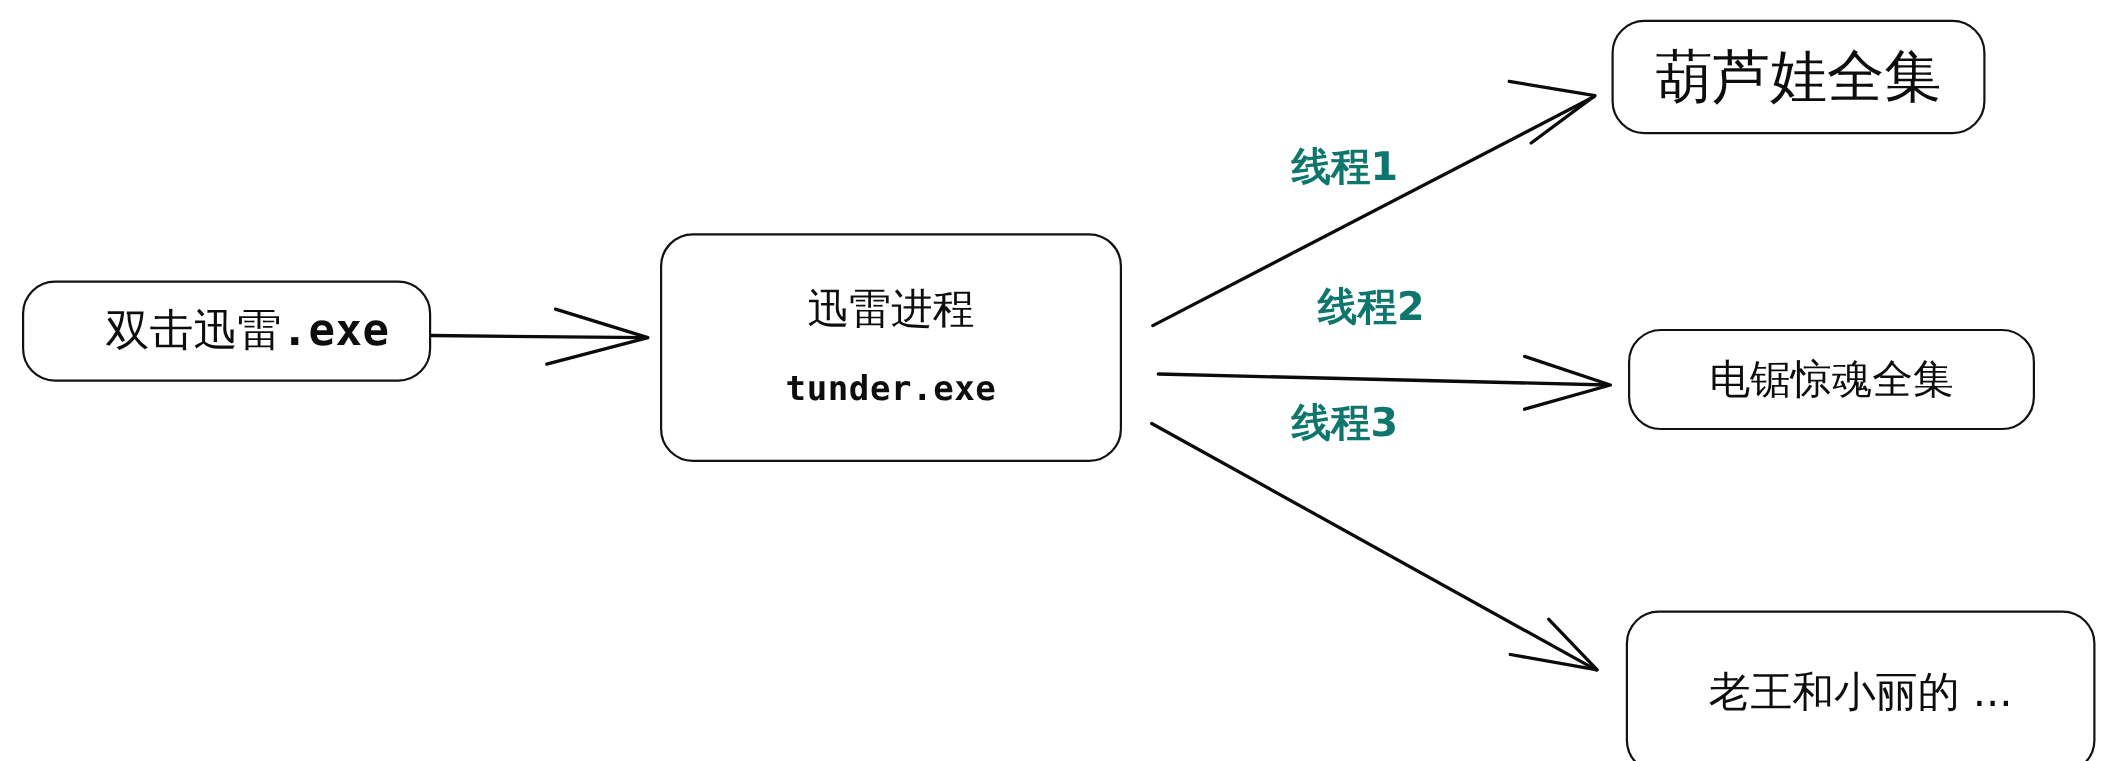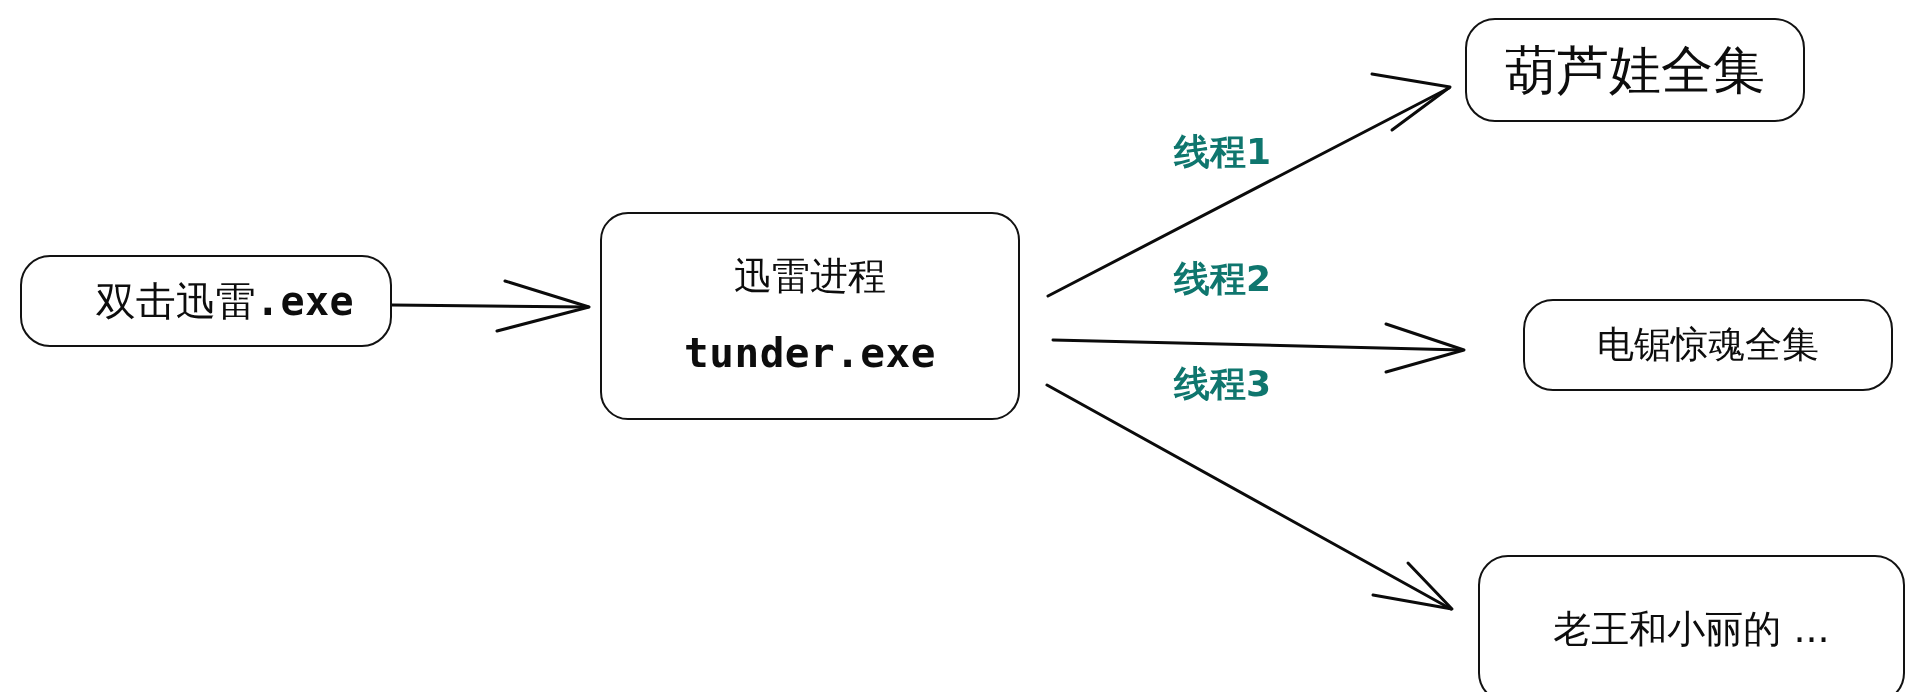--- a/index.html
+++ b/index.html
@@ -58,54 +58,53 @@
     left: 20px;  top: 255px;
     width: 372px; height: 92px; padding-left: 38px;
   }
   #node-launcher .node-line { font-size: 40px; }
   
   #node-process {
     left: 600px; top: 212px;
     width: 420px; height: 208px;
     justify-content: center;
     gap: 34px;
-    border-radius: 28px;
   }
   #node-process .row-title { font-size: 38px; }
-  #node-process .row-exe   { font-size: 41px; }
+  #node-process .row-exe   { font-size: 31px; }
   
   #node-dl-1 {
     left: 1465px; top: 18px;
     width: 340px; height: 104px;
   }
   #node-dl-1 .node-line { font-size: 52px; }
   
   #node-dl-2 {
     left: 1480px; top: 299px;
-    width: 370px; height: 92px; margin-left: 43px;
+    width: 370px; height: 92px;
   }
   #node-dl-2 .node-line { font-size: 37px; }
   
   #node-dl-3 {
     left: 1478px; top: 555px;
     width: 427px; height: 148px;
   }
   #node-dl-3 .node-line { font-size: 38px; }
 
   .edge-label {
     position: absolute;
     z-index: 4;
     font-family: "DejaVu Sans", "Liberation Sans", sans-serif;
     font-size: 36px;
     font-weight: 600;
     color: #0f766e;
     white-space: pre;
   }
   #label-thread-1 { left: 1174px; top: 128px; }
-  #label-thread-2 { left: 1174px; top: 255px; }
+  #label-thread-2 { left: 1198px; top: 255px; }
   #label-thread-3 { left: 1174px; top: 360px; }
 </style>
 </head>
 <body>
 
 <div id="canvas">
 
   <svg id="edges" viewBox="0 0 1921 692" xmlns="http://www.w3.org/2000/svg">
     <g fill="none" stroke="#0b0b0b" stroke-width="3" stroke-linecap="round" stroke-linejoin="round">
 

